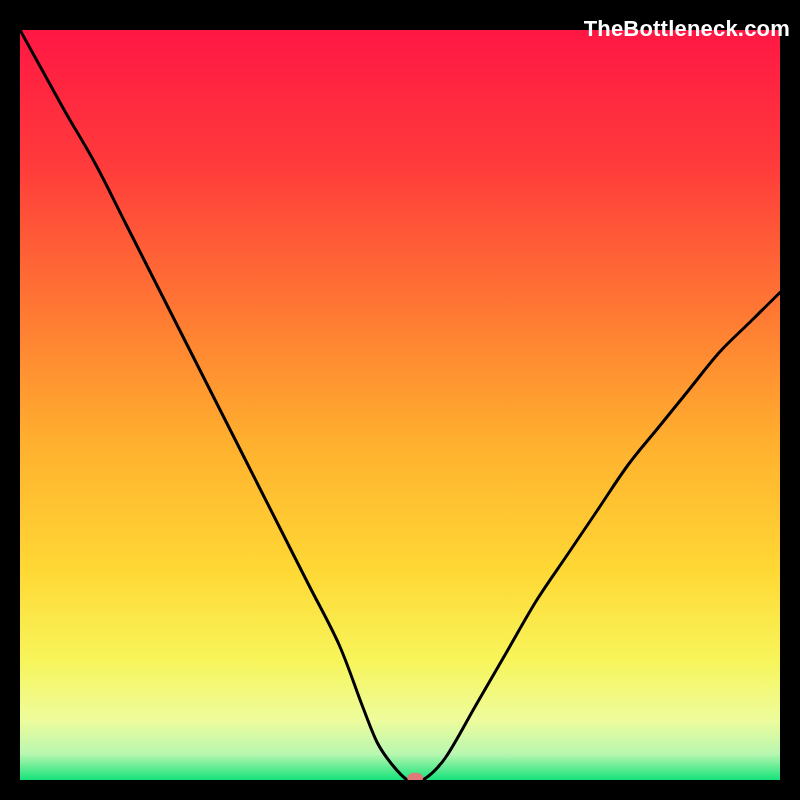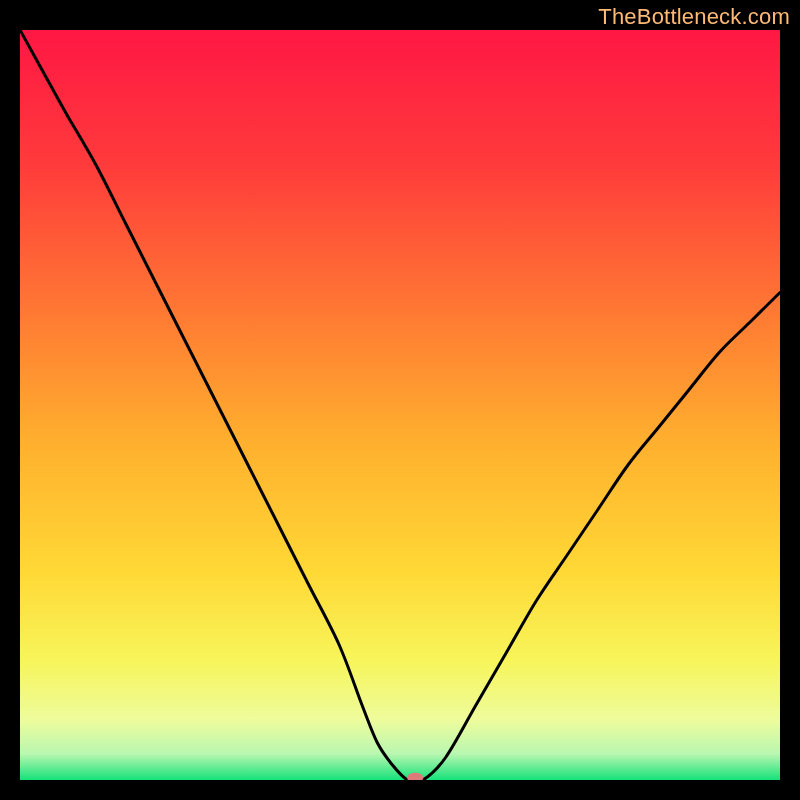--- a/index.html
+++ b/index.html
@@ -12,25 +12,25 @@
     font-family: Arial, Helvetica, sans-serif;
   }
   .frame {
     position: relative;
     width: 800px;
     height: 800px;
     background: #000;
   }
   .watermark {
     position: absolute;
-    top: 4px;
+    top: 16px;
     right: 10px;
-    color: #fdba74;
+    color: #ffffff;
     font-size: 22px;
-    font-weight: 400;
+    font-weight: 700;
     letter-spacing: 0.2px;
     z-index: 5;
   }
   .plot {
     position: absolute;
     left: 20px;
     top: 30px;
     width: 760px;
     height: 750px;
     background: #000;

